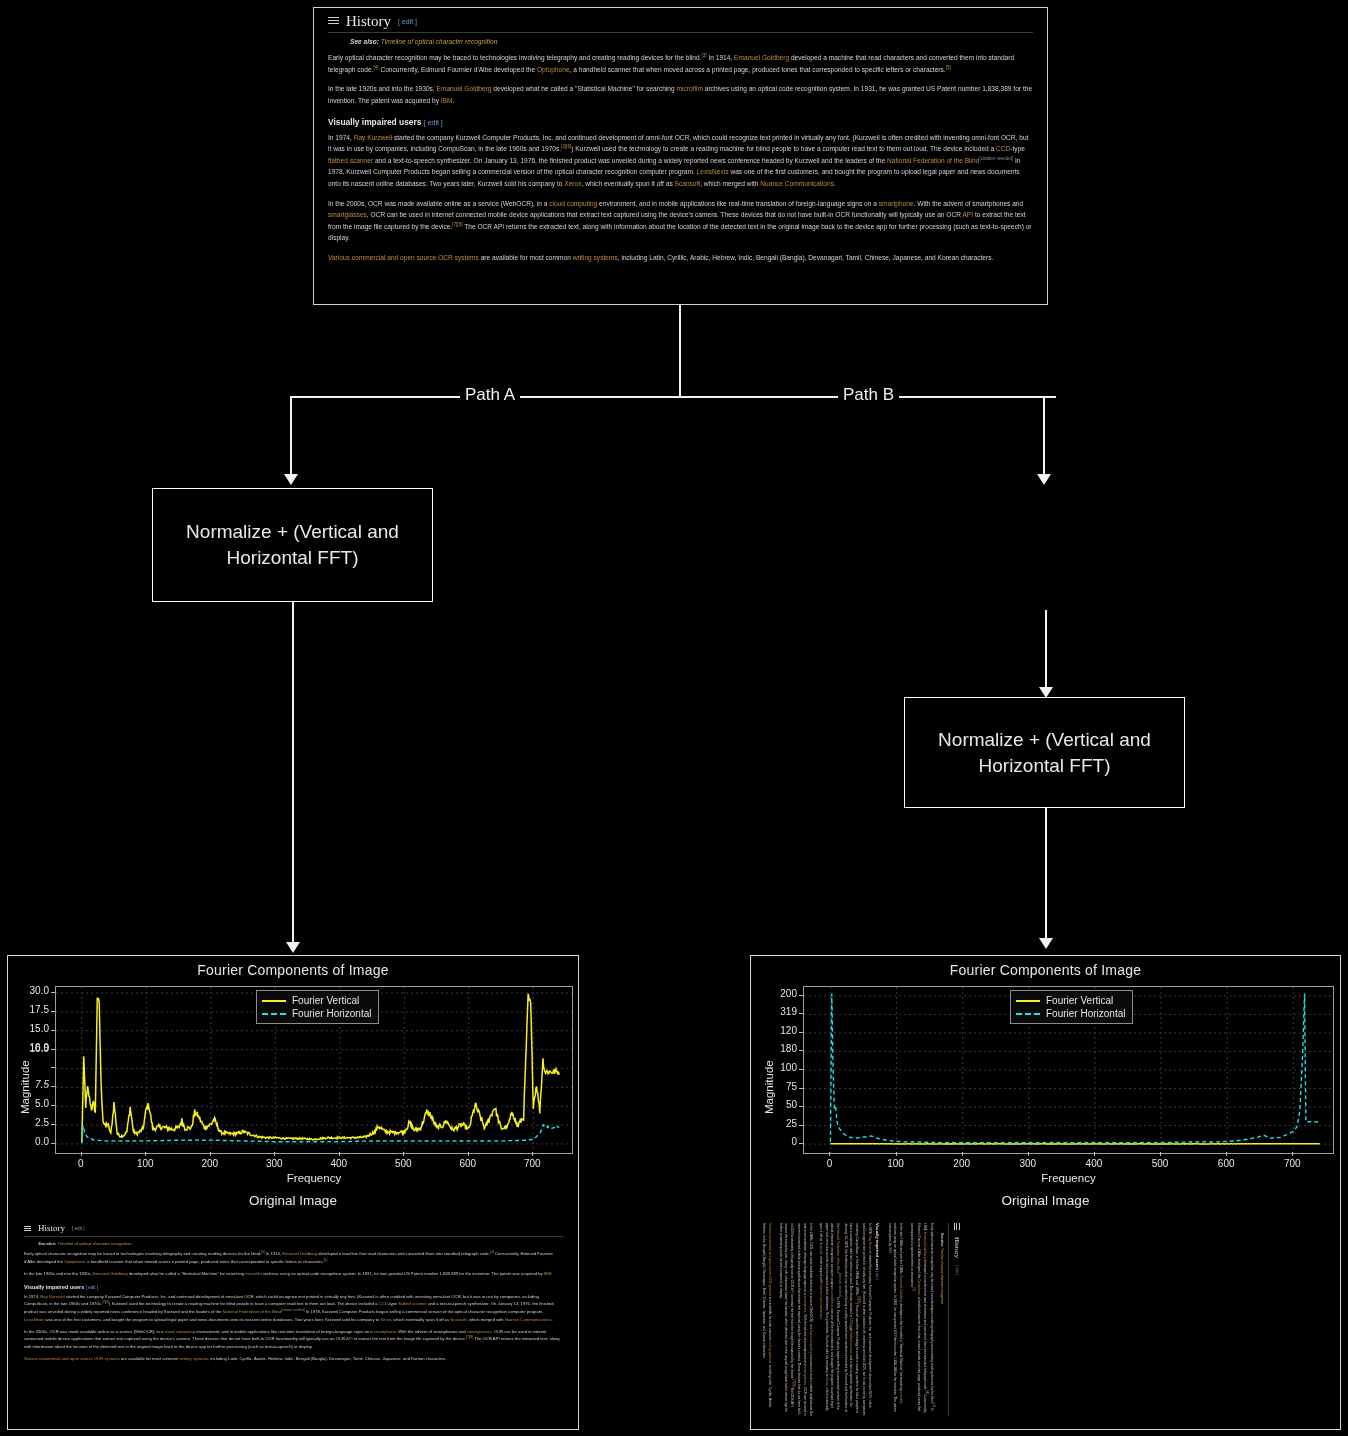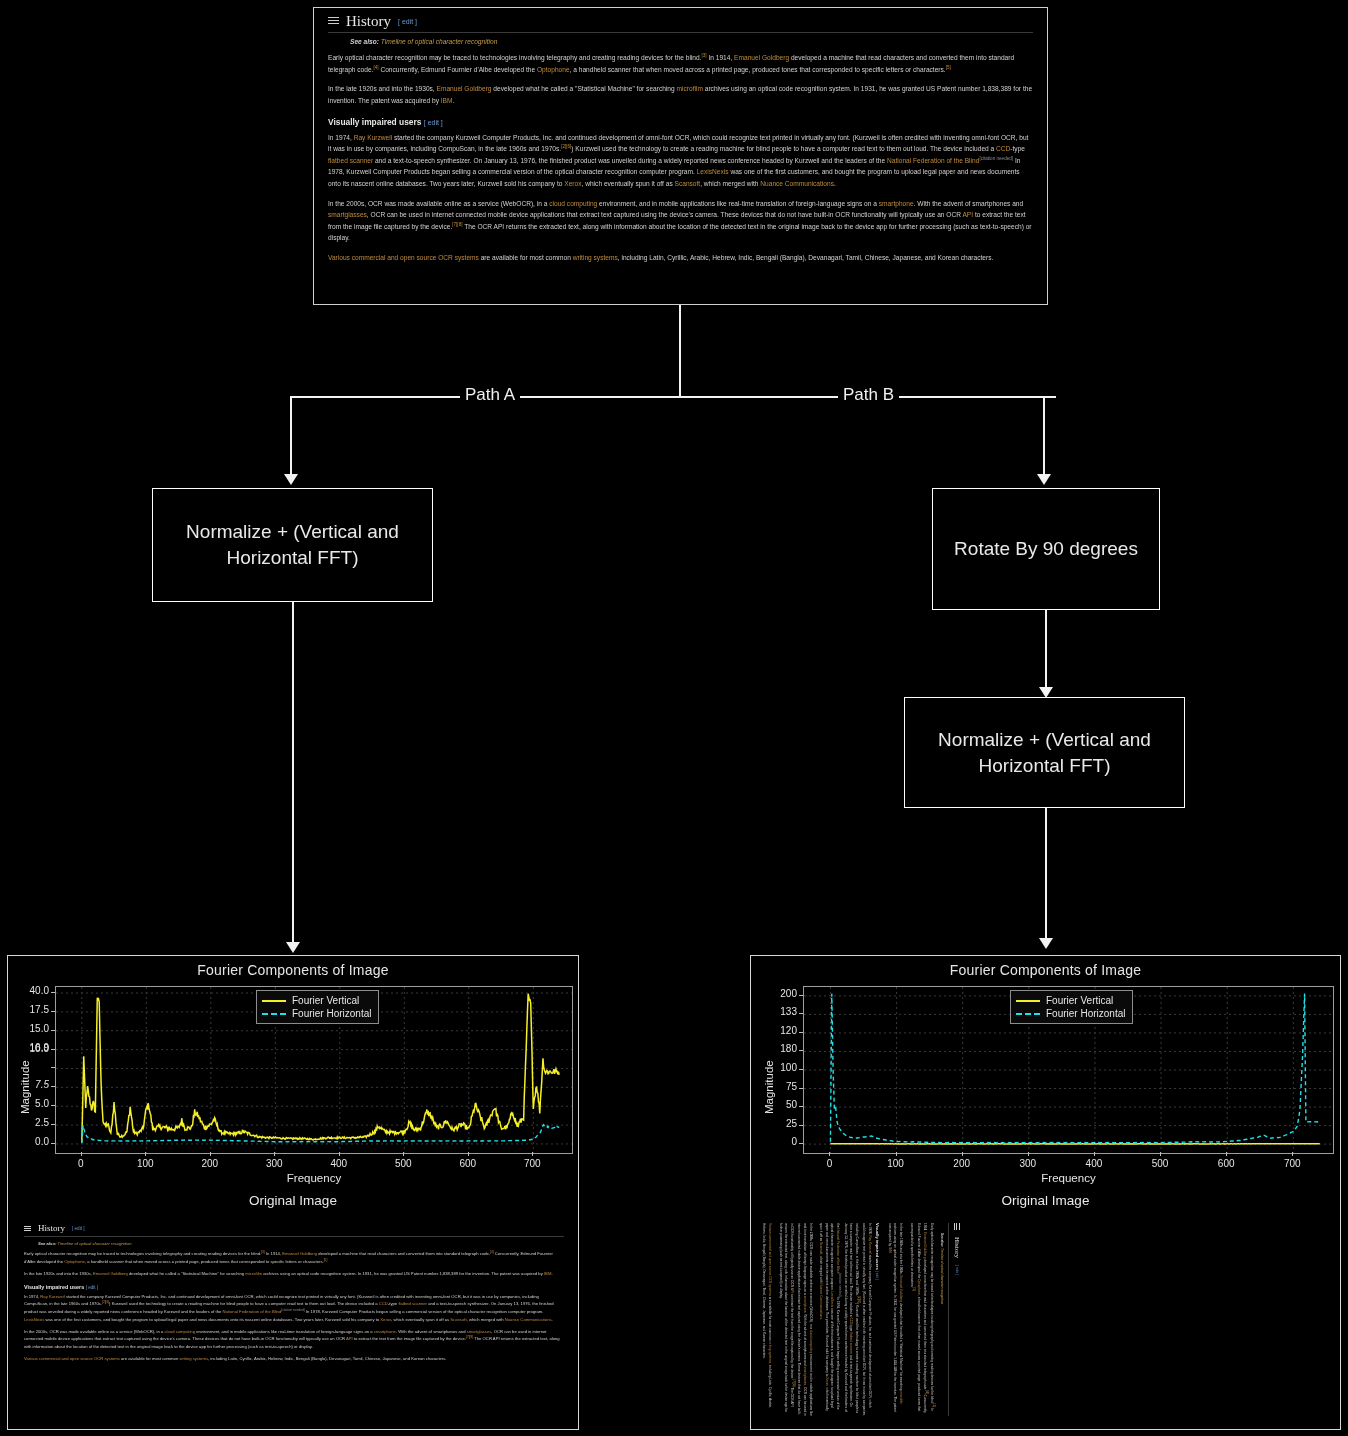--- a/index.html
+++ b/index.html
@@ -185,21 +185,20 @@
   <div class="arrowhead" style="left:1037px; top:474px;"></div>
 
   <div class="path-label" style="left:460px; top:386px;">Path A</div>
   <div class="path-label" style="left:838px; top:386px;">Path B</div>
 
   <div class="pbox" style="left:152px; top:488px; width:281px; height:114px;">Normalize + (Vertical and Horizontal FFT)</div>
 
   <div class="ln v" style="left:292px; top:602px; height:340px;"></div>
   <div class="arrowhead" style="left:286px; top:942px;"></div>
 
-  <div class="pbox" style="left:932px; top:488px; width:228px; height:122px;">Rotate By 90 degrees</div>
   <div class="ln v" style="left:1045px; top:610px; height:77px;"></div>
   <div class="arrowhead" style="left:1039px; top:687px;"></div>
 
   <div class="pbox" style="left:904px; top:697px; width:281px; height:111px;">Normalize + (Vertical and Horizontal FFT)</div>
   <div class="ln v" style="left:1045px; top:808px; height:130px;"></div>
   <div class="arrowhead" style="left:1039px; top:938px;"></div>
 
   <div class="fig-panel" style="left:7px; top:955px; width:572px; height:475px;">
     <div class="fig-title">Fourier Components of Image</div>
     <div class="plot-wrap" style="position:relative;height:215px;">
@@ -264,21 +263,21 @@
         <div class="tick-lbl y" style="left: 3px; top: 101.355px; width: 38px; font-style: italic;">7.5</div>
         <div class="tickmark y" style="left: 43px; top: 89.4909px;"></div>
         <div class="tick-lbl y" style="left: 3px; top: 65px; width: 38px;">10.0</div>
         <div class="tickmark y" style="left: 43px; top: 70.6273px;"></div>
         <div class="tick-lbl y" style="left: 3px; top: 63.6273px; width: 38px;">16.9</div>
         <div class="tickmark y" style="left: 43px; top: 51.7636px;"></div>
         <div class="tick-lbl y" style="left: 3px; top: 44.7636px; width: 38px;">15.0</div>
         <div class="tickmark y" style="left: 43px; top: 32.9px;"></div>
         <div class="tick-lbl y" style="left: 3px; top: 25.9px; width: 38px;">17.5</div>
         <div class="tickmark y" style="left: 43px; top: 14.0364px;"></div>
-        <div class="tick-lbl y" style="left: 3px; top: 7.03636px; width: 38px;">40.0</div>
+        <div class="tick-lbl y" style="left: 3px; top: 7.03636px; width: 38px;">30.0</div>
       </div>
     <div class="sub-caption">Original Image</div>
     <div class="thumb-doc" style="left:8px; top:264px; width:556px; height:200px;">
       <div class="wiki-inner">
         <div class="wiki-head">
           <span class="hamburger">
               <i></i>
               <i></i>
               <i></i>
             </span>
@@ -368,21 +367,21 @@
         <div class="tick-lbl y" style="left: 8px; top: 121.054px; width: 38px;">50</div>
         <div class="tickmark y" style="left: 48px; top: 109.527px;"></div>
         <div class="tick-lbl y" style="left: 8px; top: 102.527px; width: 38px;">75</div>
         <div class="tickmark y" style="left: 48px; top: 91px;"></div>
         <div class="tick-lbl y" style="left: 8px; top: 84px; width: 38px;">100</div>
         <div class="tickmark y" style="left: 48px; top: 72.4732px;"></div>
         <div class="tick-lbl y" style="left: 8px; top: 65.4732px; width: 38px;">180</div>
         <div class="tickmark y" style="left: 48px; top: 53.9464px;"></div>
         <div class="tick-lbl y" style="left: 8px; top: 46.9464px; width: 38px;">120</div>
         <div class="tickmark y" style="left: 48px; top: 35.4196px;"></div>
-        <div class="tick-lbl y" style="left: 8px; top: 28.4196px; width: 38px;">133</div>
+        <div class="tick-lbl y" style="left: 8px; top: 28.4196px; width: 38px;">319</div>
         <div class="tickmark y" style="left: 48px; top: 16.8929px;"></div>
         <div class="tick-lbl y" style="left: 8px; top: 9.89286px; width: 38px;">200</div>
       </div>
     <div class="sub-caption">Original Image</div>
     <div class="rot-doc-wrap" style="left:10px; top:262px; width:569px; height:203px;">
       <div class="rot-doc" id="rotDoc" style="width: 203px; height: 569px; transform: rotate(90deg) translateY(-203px);">
         <div class="thumb-doc" style="position:relative; left:0; top:0; width:203px; height:569px;">
           <div class="wiki-inner" style="padding:3px 5px;">
             <div class="wiki-head">
               <span class="hamburger">

